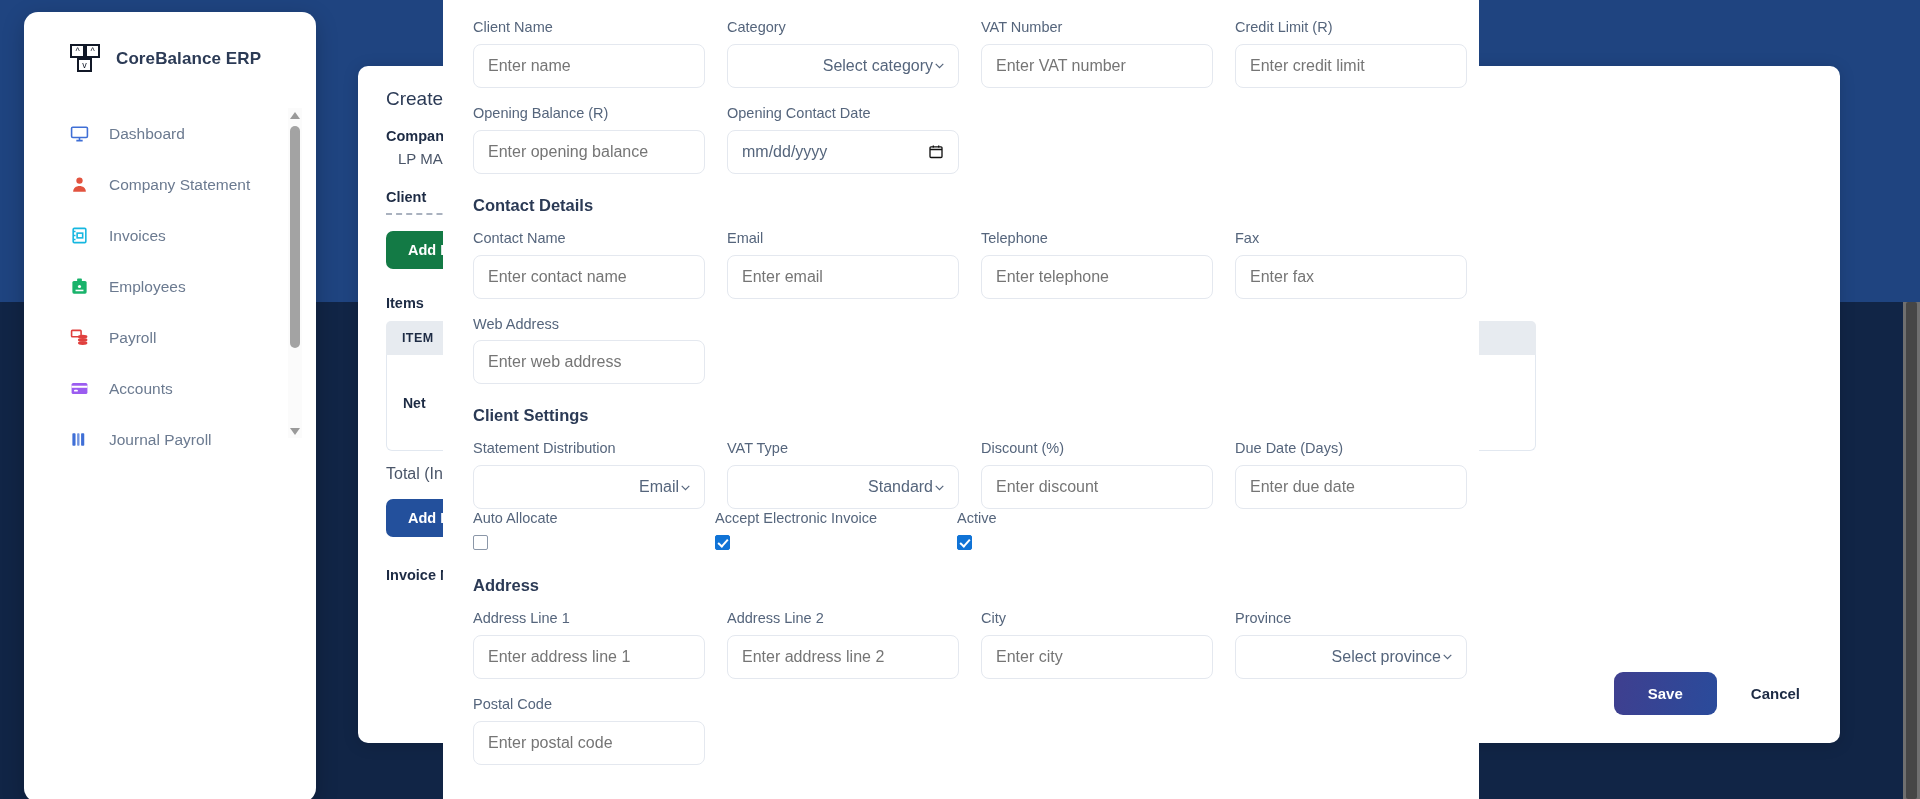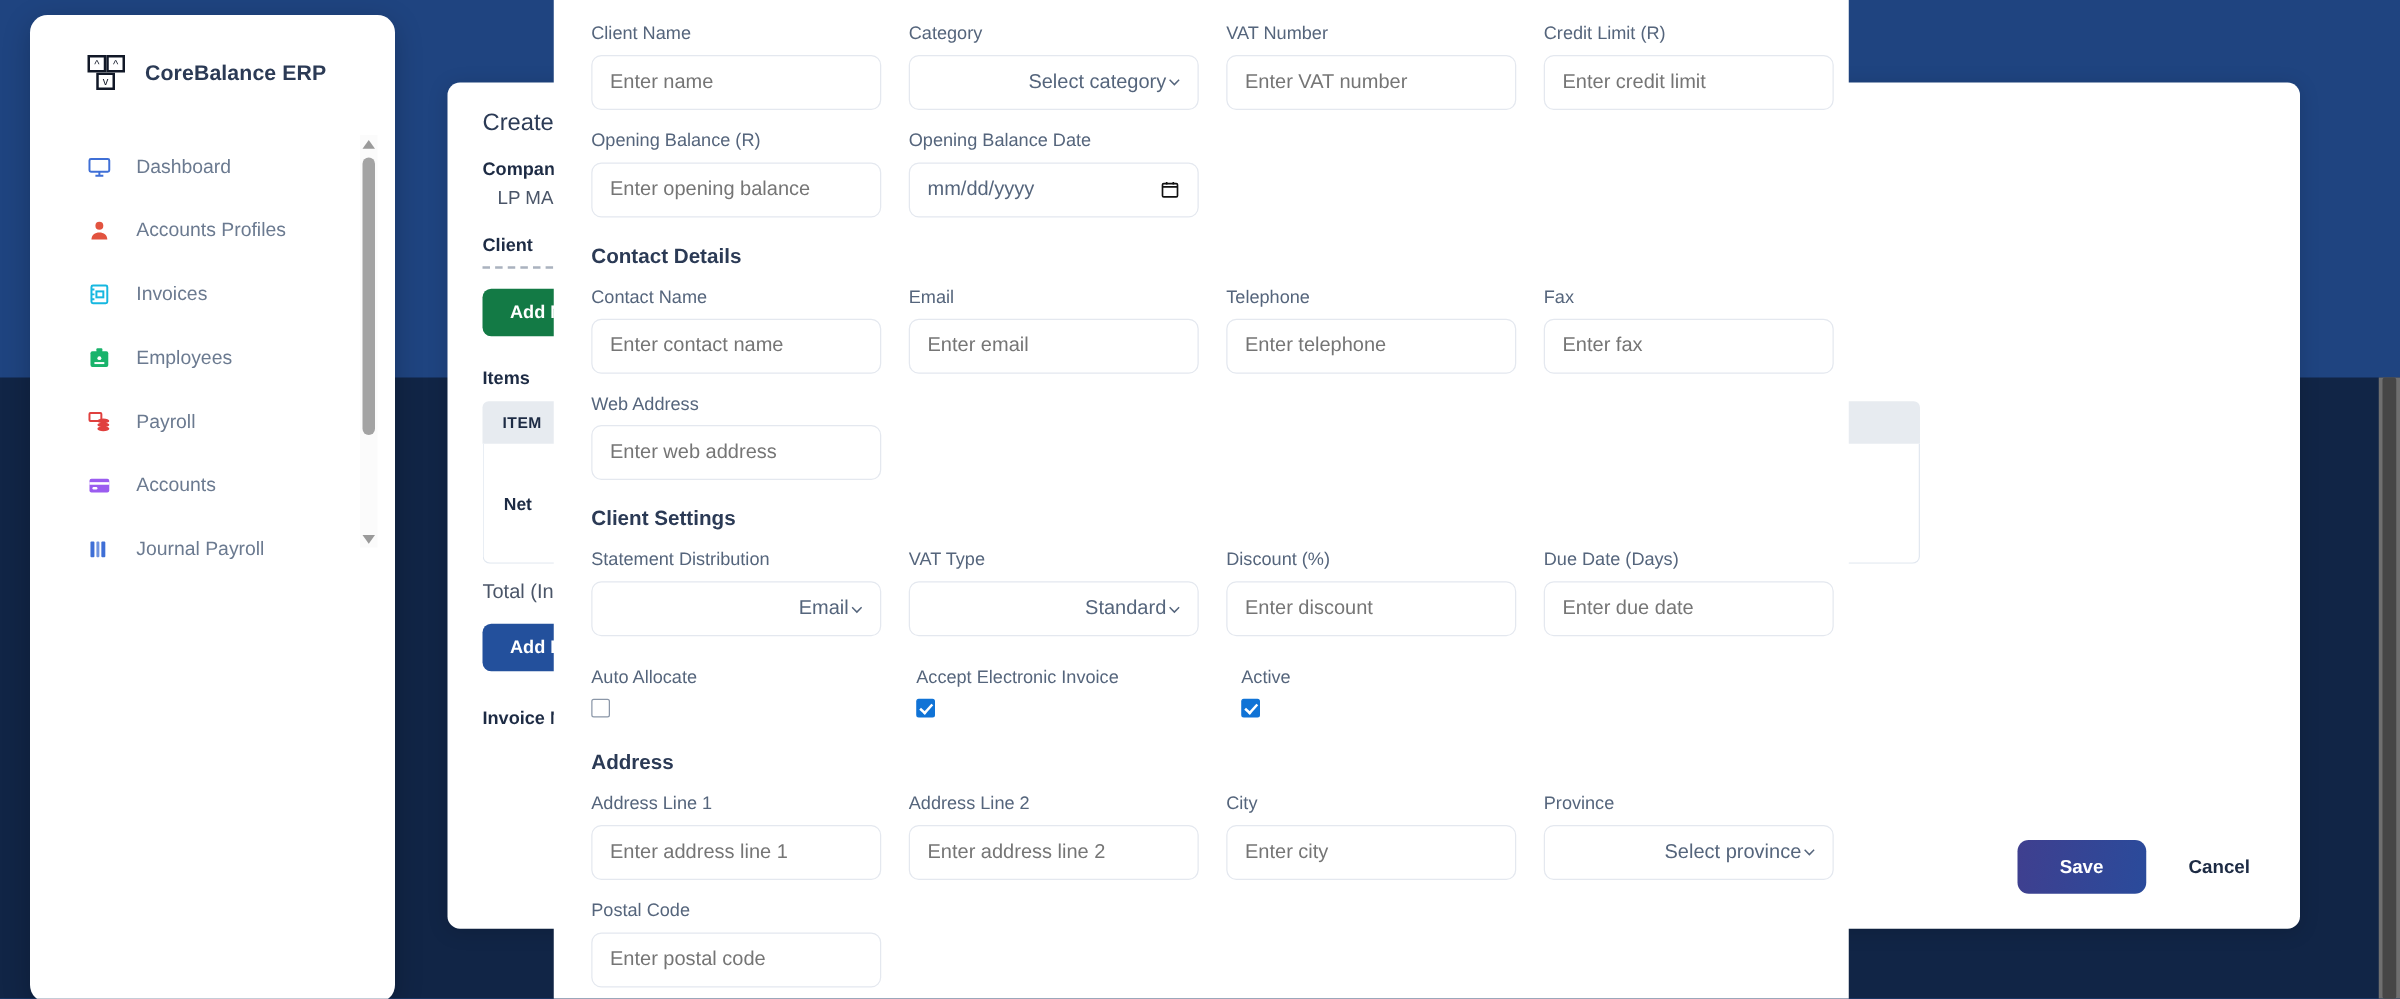--- a/index.html
+++ b/index.html
@@ -135,21 +135,21 @@
   }
   .fctl.sel { color: #55657c; justify-content: flex-end; padding-right: 12px; }
   .chev { width: 13px; height: 13px; flex: none; }
   .date-ctl { justify-content: space-between; color: #55657c; }
   .cal-ico { width: 16px; height: 17px; flex: none; }
 
   .section-h {
     font-size: 16.5px; font-weight: 700; color: #2b3a55;
     margin: 22px 0 14px 0;
   }
-  .cbrow { display: grid; grid-template-columns: repeat(4, 232px); column-gap: 28px; margin-top: 24px; }
+  .cbrow { display: grid; grid-template-columns: repeat(4, 232px); column-gap: 10px; margin-top: 0; }
   .cbox {
     width: 15px; height: 15px; border: 1px solid #8b97a8; border-radius: 2px;
     background: #fff; display: inline-block;
   }
   .cbox.on {
     background: #1073d6; border-color: #1073d6;
     position: relative;
   }
   .cbox.on::after {
     content: ""; position: absolute; left: 4px; top: 1px;
@@ -190,21 +190,21 @@
             <path d="M8 21h8M12 17v4"></path>
         </svg>
         <span class="nav-label">Dashboard</span>
       </div>
 
       <div class="nav-item">
         <svg class="ic" viewBox="0 0 24 24" fill="#e2533f">
           <circle cx="12" cy="7" r="4"></circle>
             <path d="M4 21c0-4.4 3.6-7 8-7s8 2.6 8 7z"></path>
         </svg>
-        <span class="nav-label">Accounts Profiles</span>
+        <span class="nav-label">Company Statement</span>
       </div>
 
       <div class="nav-item">
         <svg class="ic" viewBox="0 0 24 24" fill="none" stroke="#16b7e0" stroke-width="2">
           <rect x="4" y="3" width="16" height="18" rx="1.5"></rect>
             <rect x="9" y="9" width="7" height="6"></rect>
           <path d="M4 7h3M4 12h3M4 17h3"></path>
         </svg>
         <span class="nav-label">Invoices</span>
       </div>
@@ -331,21 +331,21 @@
       <div class="field">
         <label class="flabel">Credit Limit (R)</label>
         <input class="fctl" placeholder="Enter credit limit" style="">
       </div>
 
       <div class="field">
         <label class="flabel">Opening Balance (R)</label>
         <input class="fctl" placeholder="Enter opening balance" style="">
       </div>
       <div class="field">
-        <label class="flabel">Opening Balance Date</label>
+        <label class="flabel">Opening Contact Date</label>
         <div class="fctl date-ctl">
           <span>mm/dd/yyyy</span>
           <svg class="cal-ico" viewBox="0 0 24 24" fill="none" stroke="#111" stroke-width="2">
             <rect x="3" y="5" width="18" height="16" rx="1.5"></rect>
               <path d="M3 9h18M8 3v3M16 3v3"></path>
           </svg>
         </div>
       </div>
     </div>
 

